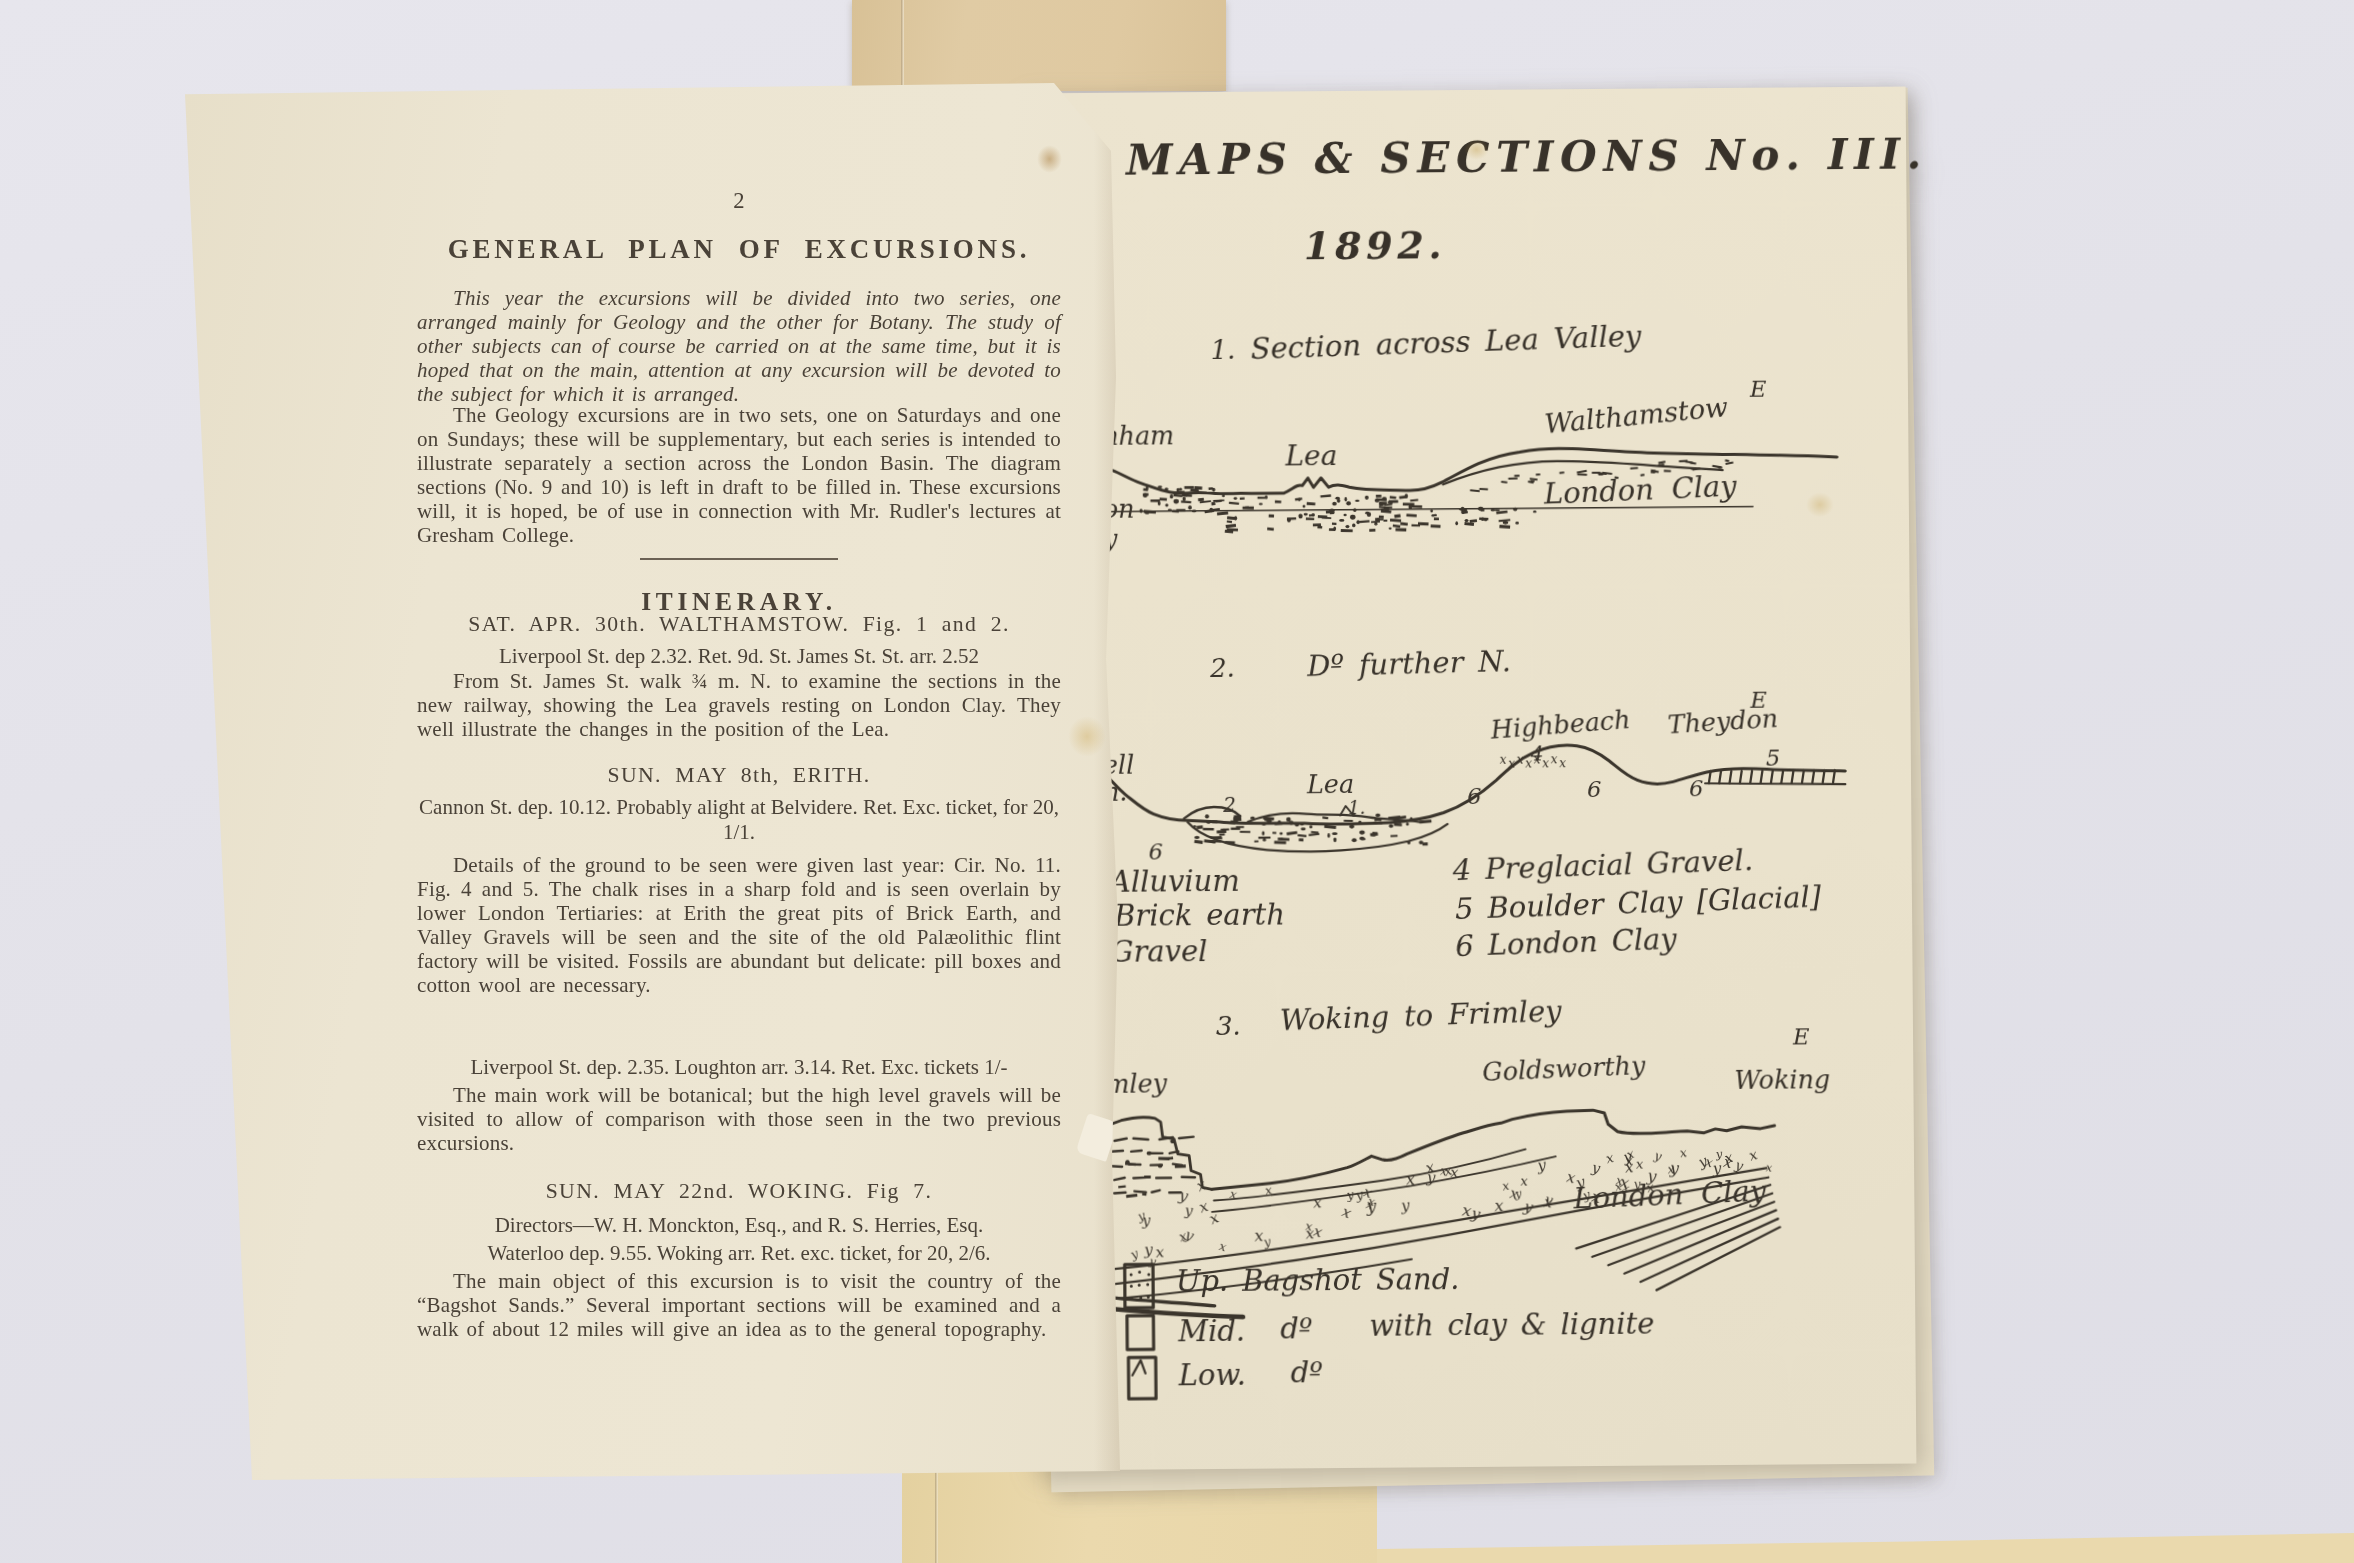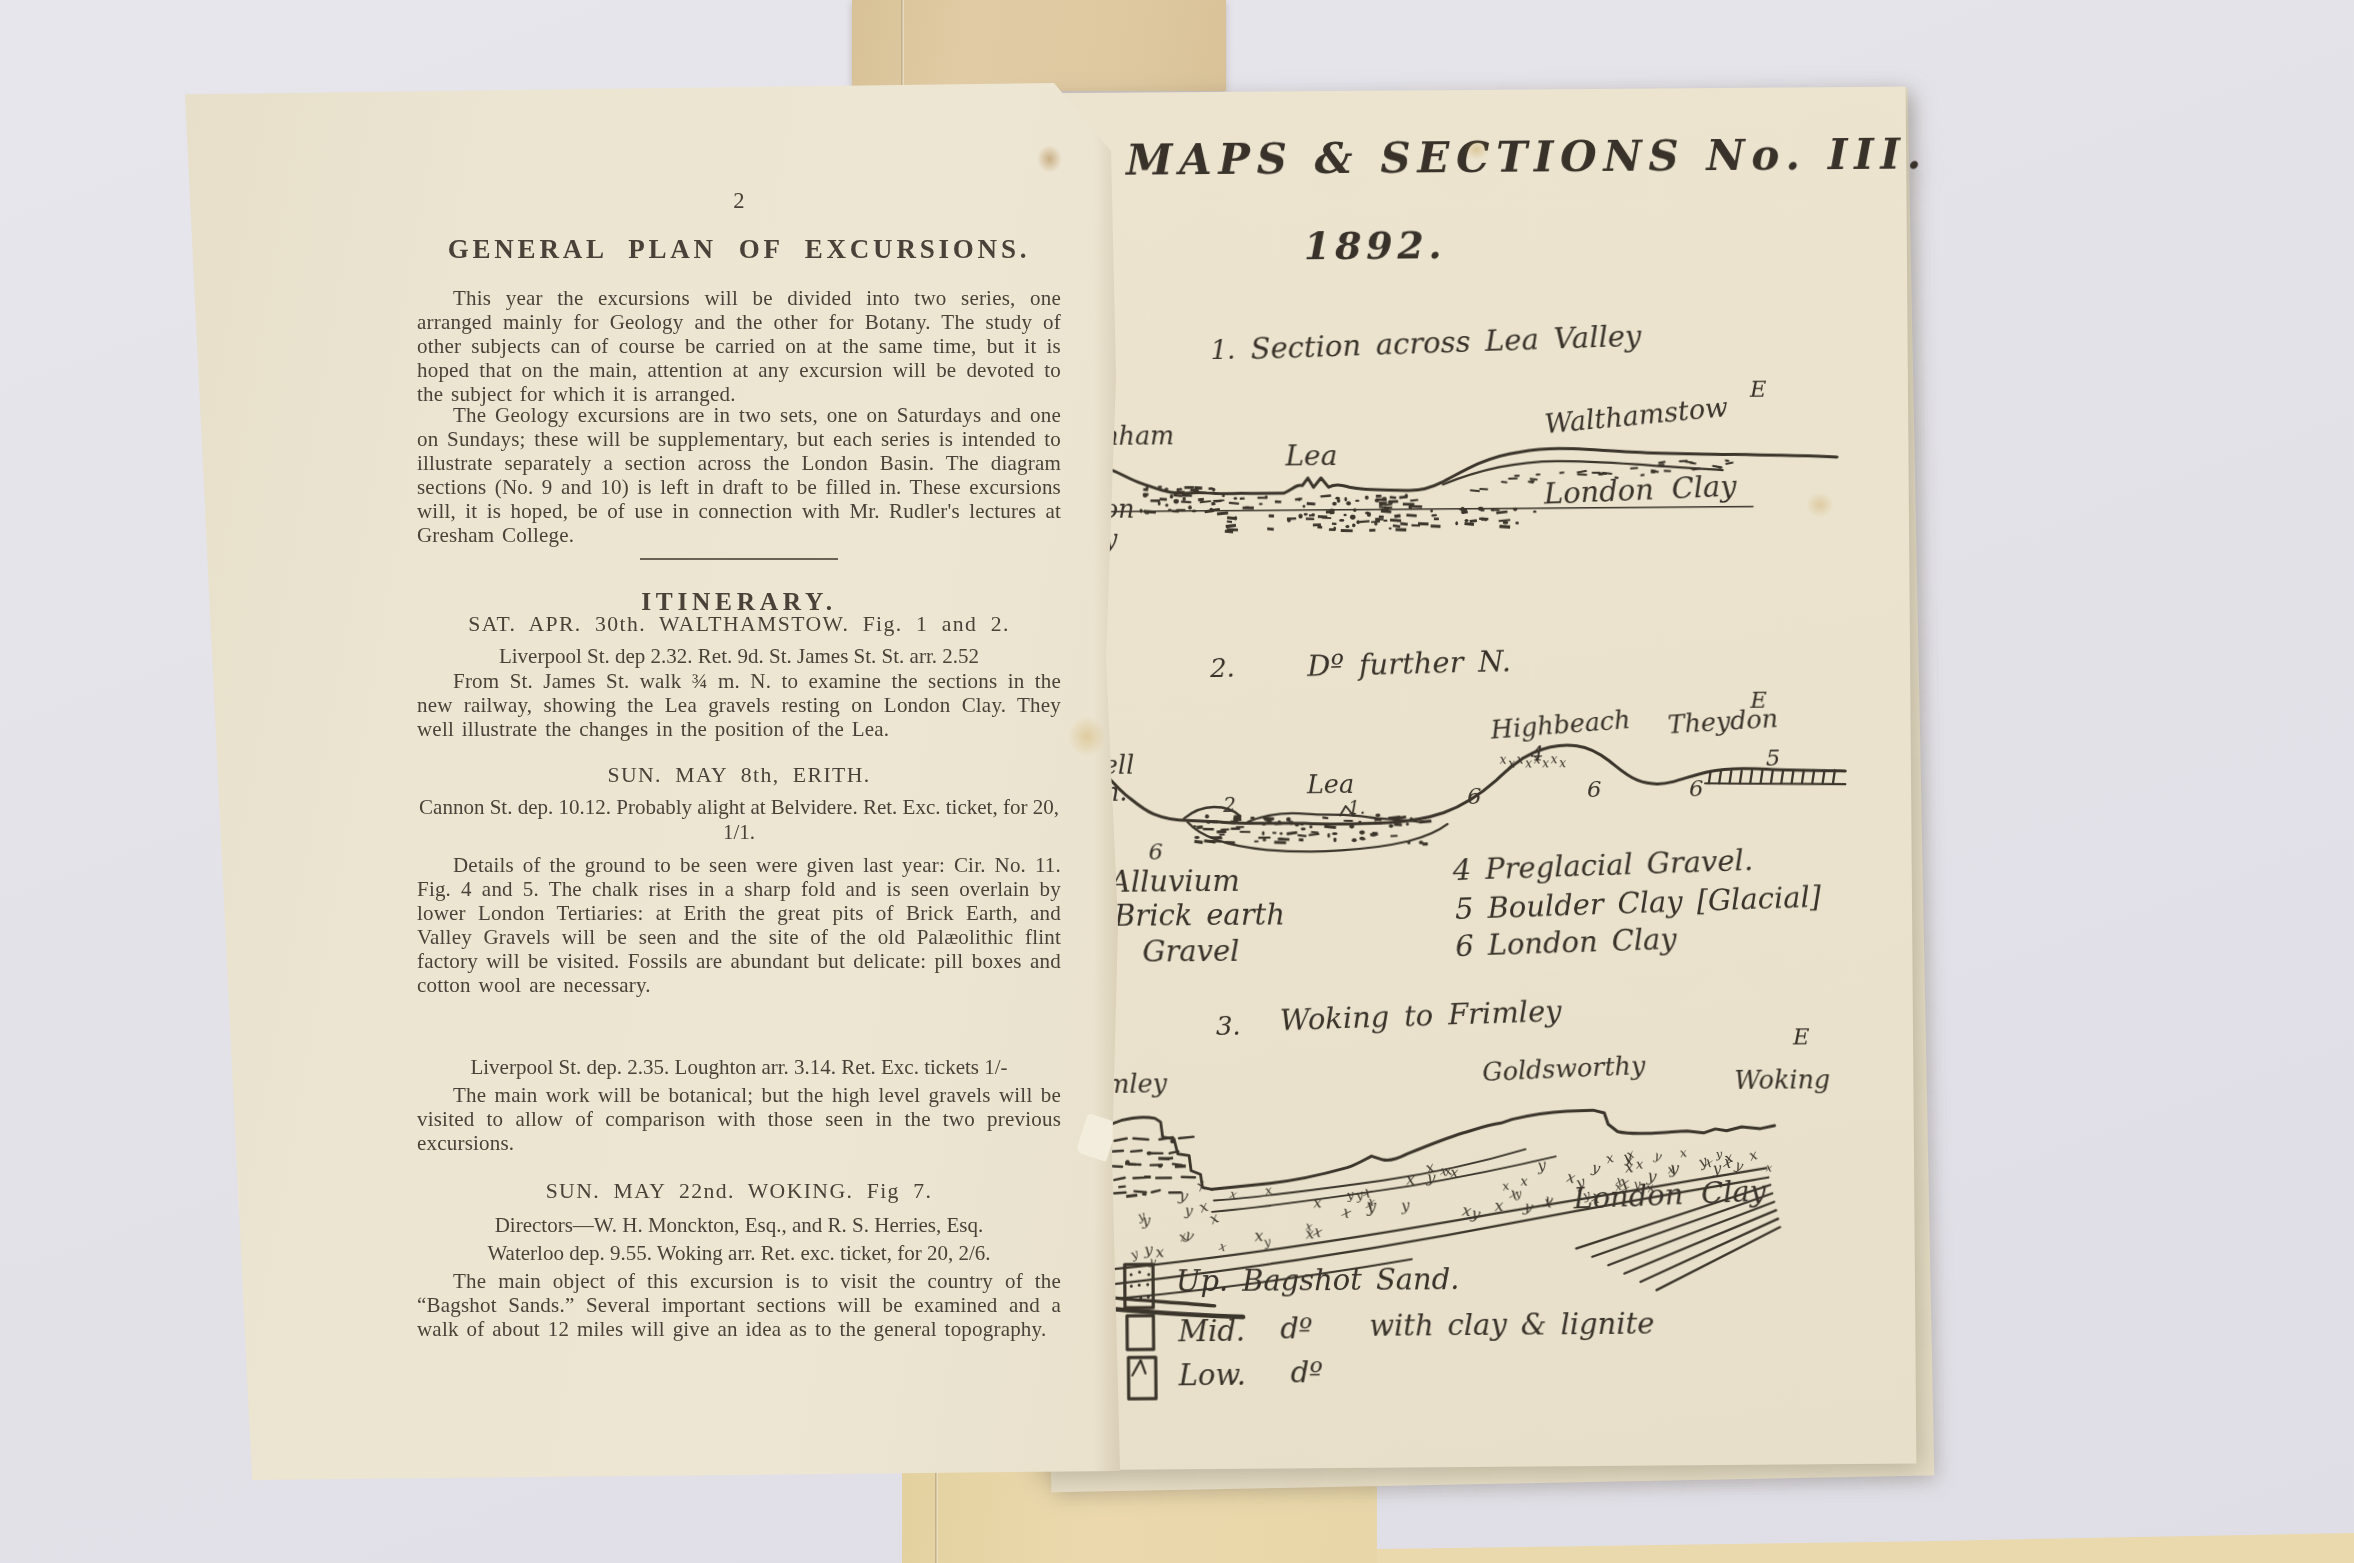--- a/index.html
+++ b/index.html
@@ -433,21 +433,21 @@
           <text x="455" y="31" font-size="13" fill="#3b352c" font-family="DejaVu Serif" font-style="italic">x</text>
           <text x="464" y="26" font-size="13" fill="#3b352c" font-family="DejaVu Serif" font-style="italic">x</text>
           <text x="473" y="31" font-size="13" fill="#3b352c" font-family="DejaVu Serif" font-style="italic">x</text>
           <text x="482" y="26" font-size="13" fill="#3b352c" font-family="DejaVu Serif" font-style="italic">x</text>
           <text x="491" y="31" font-size="13" fill="#3b352c" font-family="DejaVu Serif" font-style="italic">x</text>
         </g>
     </svg>
 
     <div class="lbl hw leg" style="left:83px;top:772px;">Alluvium</div>
     <div class="lbl hw leg" style="left:87px;top:806px;">Brick earth</div>
-    <div class="lbl hw leg" style="left:83px;top:842px;margin-left:32px;">Gravel</div>
+    <div class="lbl hw leg" style="left:83px;top:842px;">Gravel</div>
     <div class="lbl hw leg" style="left:426px;top:759px;transform:rotate(-1.5deg);">4  Preglacial  Gravel.</div>
     <div class="lbl hw leg" style="left:428px;top:797px;transform:rotate(-1.5deg);">5  Boulder  Clay [Glacial]</div>
     <div class="lbl hw leg" style="left:428px;top:836px;transform:rotate(-1.5deg);">6  London  Clay</div>
 
     <div class="lbl hw capnum" style="left:188px;top:919px;">3.</div>
     <div class="lbl hw cap" style="left:252px;top:908px;transform:rotate(-1.5deg);">Woking to Frimley</div>
     <div class="lbl hw dlbl-sm" style="left:765px;top:936px;font-size:22.6px;">E</div>
     <div class="lbl hw dlbl" style="left:77px;top:976px;">mley</div>
     <div class="lbl hw dlbl" style="left:454px;top:964px;transform:rotate(-2deg);">Goldsworthy</div>
     <div class="lbl hw dlbl" style="left:706px;top:977px;">Woking</div>
@@ -624,21 +624,21 @@
 
   <div class="page left-page">
     <div class="torn-shadow"></div>
     <div class="torn-lip"></div>
     <div class="stain" style="left:852px;top:62px;width:24.5px;height:28px;background:radial-gradient(rgba(160,110,40,.45),rgba(160,110,40,0) 70%);"></div>
     <div class="stain" style="left:883px;top:633px;width:38px;height:41px;background:radial-gradient(rgba(200,160,70,.35),rgba(200,160,70,0) 70%);"></div>
 
     <div class="lp-col">
       <div class="pno" style="top:105px;">2</div>
       <div class="ph" style="top:151px;">GENERAL PLAN OF EXCURSIONS.</div>
-      <div class="pp" style="top:203px;">This year the excursions will be divided into two series, one arranged mainly for Geology and the other for Botany.  The study of other subjects can of course be carried on at the same time, but it is hoped that on the main, attention at any excursion will be devoted to the subject for which it is arranged.</div>
+      <div class="pp" style="top:203px;font-style:italic;">This year the excursions will be divided into two series, one arranged mainly for Geology and the other for Botany.  The study of other subjects can of course be carried on at the same time, but it is hoped that on the main, attention at any excursion will be devoted to the subject for which it is arranged.</div>
       <div class="pp" style="top:320px;">The Geology excursions are in two sets, one on Saturdays and one on Sundays; these will be supplementary, but each series is intended to illustrate separately a section across the London Basin.  The diagram sections (No. 9 and 10) is left in draft to be filled in.  These excursions will, it is hoped, be of use in connection with Mr. Rudler's lectures at Gresham College.</div>
       <div class="rule" style="top:475px;left:223px;width:198px;"></div>
       <div class="ph2" style="top:488px;">ITINERARY.</div>
 
       <div class="psh" style="top:529px;">SAT. APR. 30th. WALTHAMSTOW.  Fig. 1 and 2.</div>
       <div class="pline" style="top:561px;">Liverpool St. dep 2.32.  Ret. 9d.  St. James St. St. arr. 2.52</div>
       <div class="pp" style="top:586px;">From St. James St. walk ¾ m. N. to examine the sections in the new railway, showing the Lea gravels resting on London Clay.  They well illustrate the changes in the position of the Lea.</div>
 
       <div class="psh" style="top:680px;">SUN. MAY 8th, ERITH.</div>
       <div class="pline" style="top:712px;">Cannon St. dep. 10.12.  Probably alight at Belvidere.  Ret. Exc. ticket, for 20, 1/1.</div>

